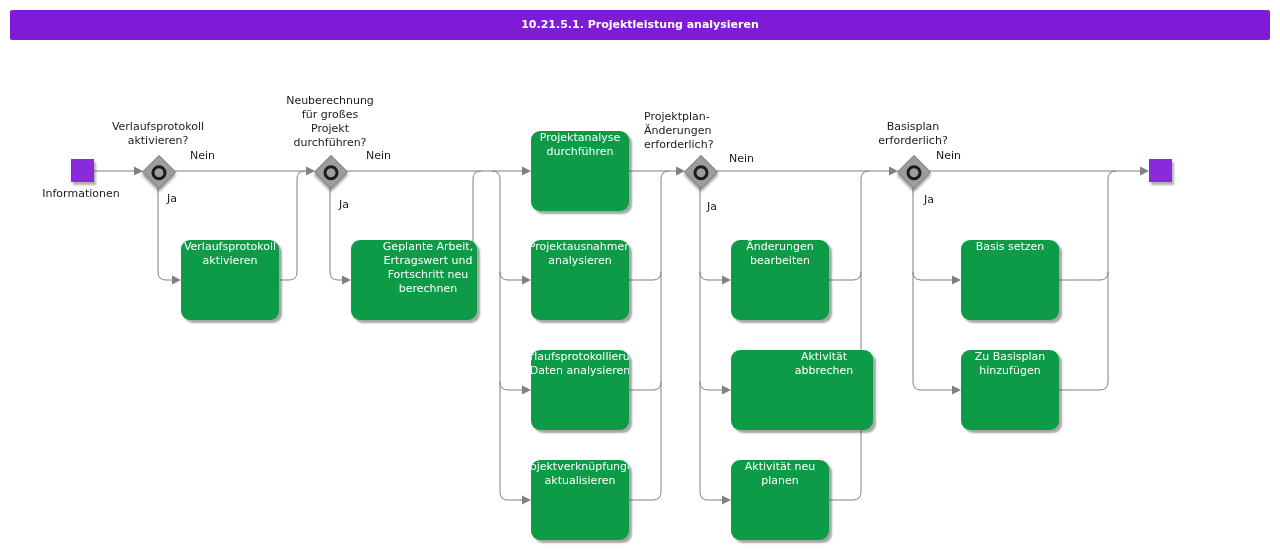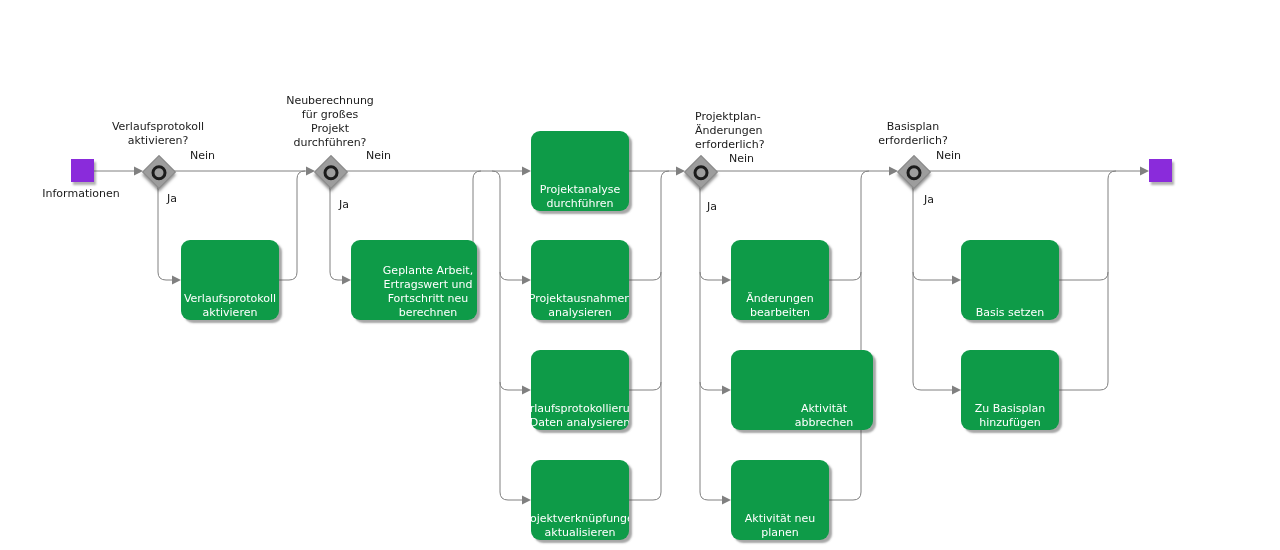--- a/index.html
+++ b/index.html
@@ -11,21 +11,21 @@
   .titlebar{
     position:absolute;left:10px;top:10px;width:1260px;height:30px;
     background:#7d1bd6;color:#ffffff;font-weight:bold;
     display:flex;align-items:center;justify-content:center;
     border-radius:2px;
   }
   svg.wires{position:absolute;left:0;top:0;}
   .task{
     position:absolute;width:98px;height:80px;background:#0e9b48;
     border-radius:9px;color:#ffffff;
-    display:flex;align-items:flex-end;justify-content:center;
+    display:flex;align-items:flex-start;justify-content:center;
     overflow:hidden;box-shadow:3px 3px 2px rgba(60,60,60,0.45);
   }
   .task .lbl{white-space:pre;text-align:center;flex-shrink:0;}
   .event{
     position:absolute;width:23px;height:23px;background:#8a2bdb;
     box-shadow:2px 3px 2px rgba(60,60,60,0.4);
   }
   .gateway{
     position:absolute;width:22px;height:22px;background:#9d9d9d;
     border:1px solid #8a8a8a;transform:rotate(45deg);
@@ -38,20 +38,23 @@
   }
   .nodelabel{position:absolute;white-space:pre;}
   .center{text-align:center;}
   .branchlabel{position:absolute;}
 </style>
 </head>
 <body>
 
 <div class="canvas">
 
+  <div class="titlebar">
+    <span>10.21.5.1. Projektleistung analysieren</span>
+  </div>
 
   <svg class="wires" width="1280" height="550" viewBox="0 0 1280 550">
     <g fill="none" stroke="#808080" stroke-width="1">
       <path d="M 94 171 H 135"></path>
       <path d="M 173 171 H 307"></path>
       <path d="M 345 171 H 523"></path>
       <path d="M 629 171 H 677"></path>
       <path d="M 715 171 H 890"></path>
       <path d="M 928 171 H 1141"></path>
       <path d="M 158 185 V 272 Q 158 280 166 280 H 173"></path>
@@ -114,21 +117,21 @@
   <div class="nodelabel center" style="left:250px;top:94px;width:160px;">Neuberechnung
 für großes
 Projekt
 durchführen?</div>
   <div class="branchlabel" style="left:366px;top:149px;">Nein</div>
   <div class="branchlabel" style="left:339px;top:198px;">Ja</div>
 
   <div class="gateway" style="left:689px;top:160px;">
     <div class="ring"></div>
   </div>
-  <div class="nodelabel" style="left:695px;top:110px;width:130px;">Projektplan-
+  <div class="nodelabel" style="left:644px;top:110px;width:130px;">Projektplan-
 Änderungen
 erforderlich?</div>
   <div class="branchlabel" style="left:729px;top:152px;">Nein</div>
   <div class="branchlabel" style="left:707px;top:200px;">Ja</div>
 
   <div class="gateway" style="left:902px;top:160px;">
     <div class="ring"></div>
   </div>
   <div class="nodelabel center" style="left:833px;top:120px;width:160px;">Basisplan
 erforderlich?</div>

